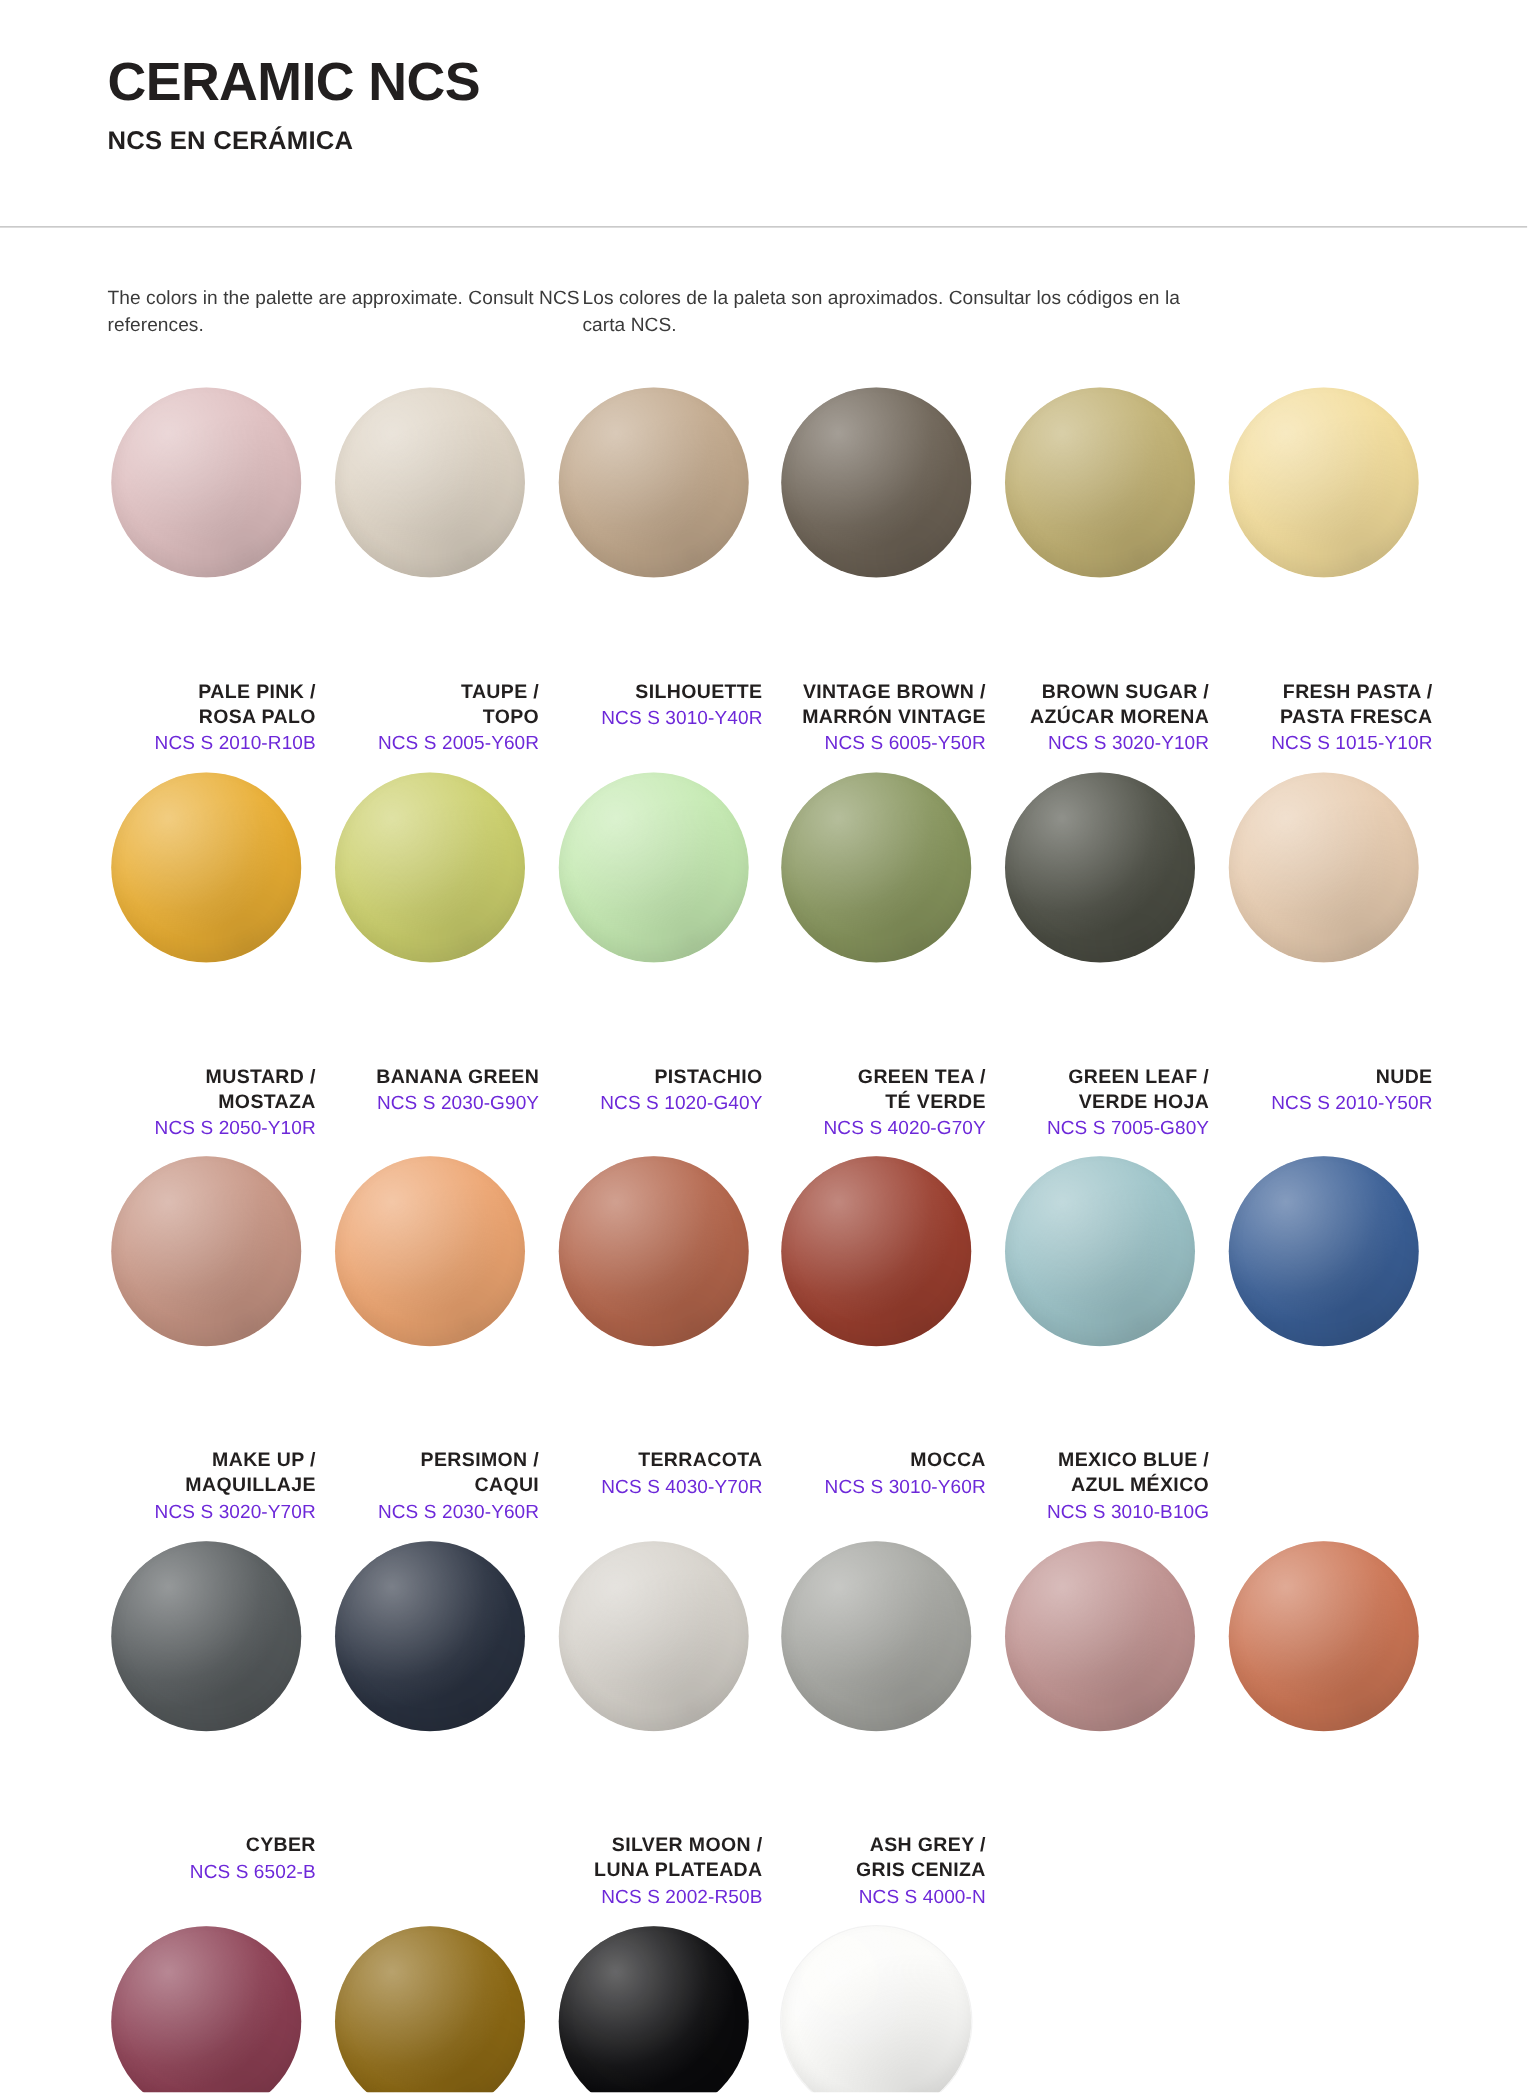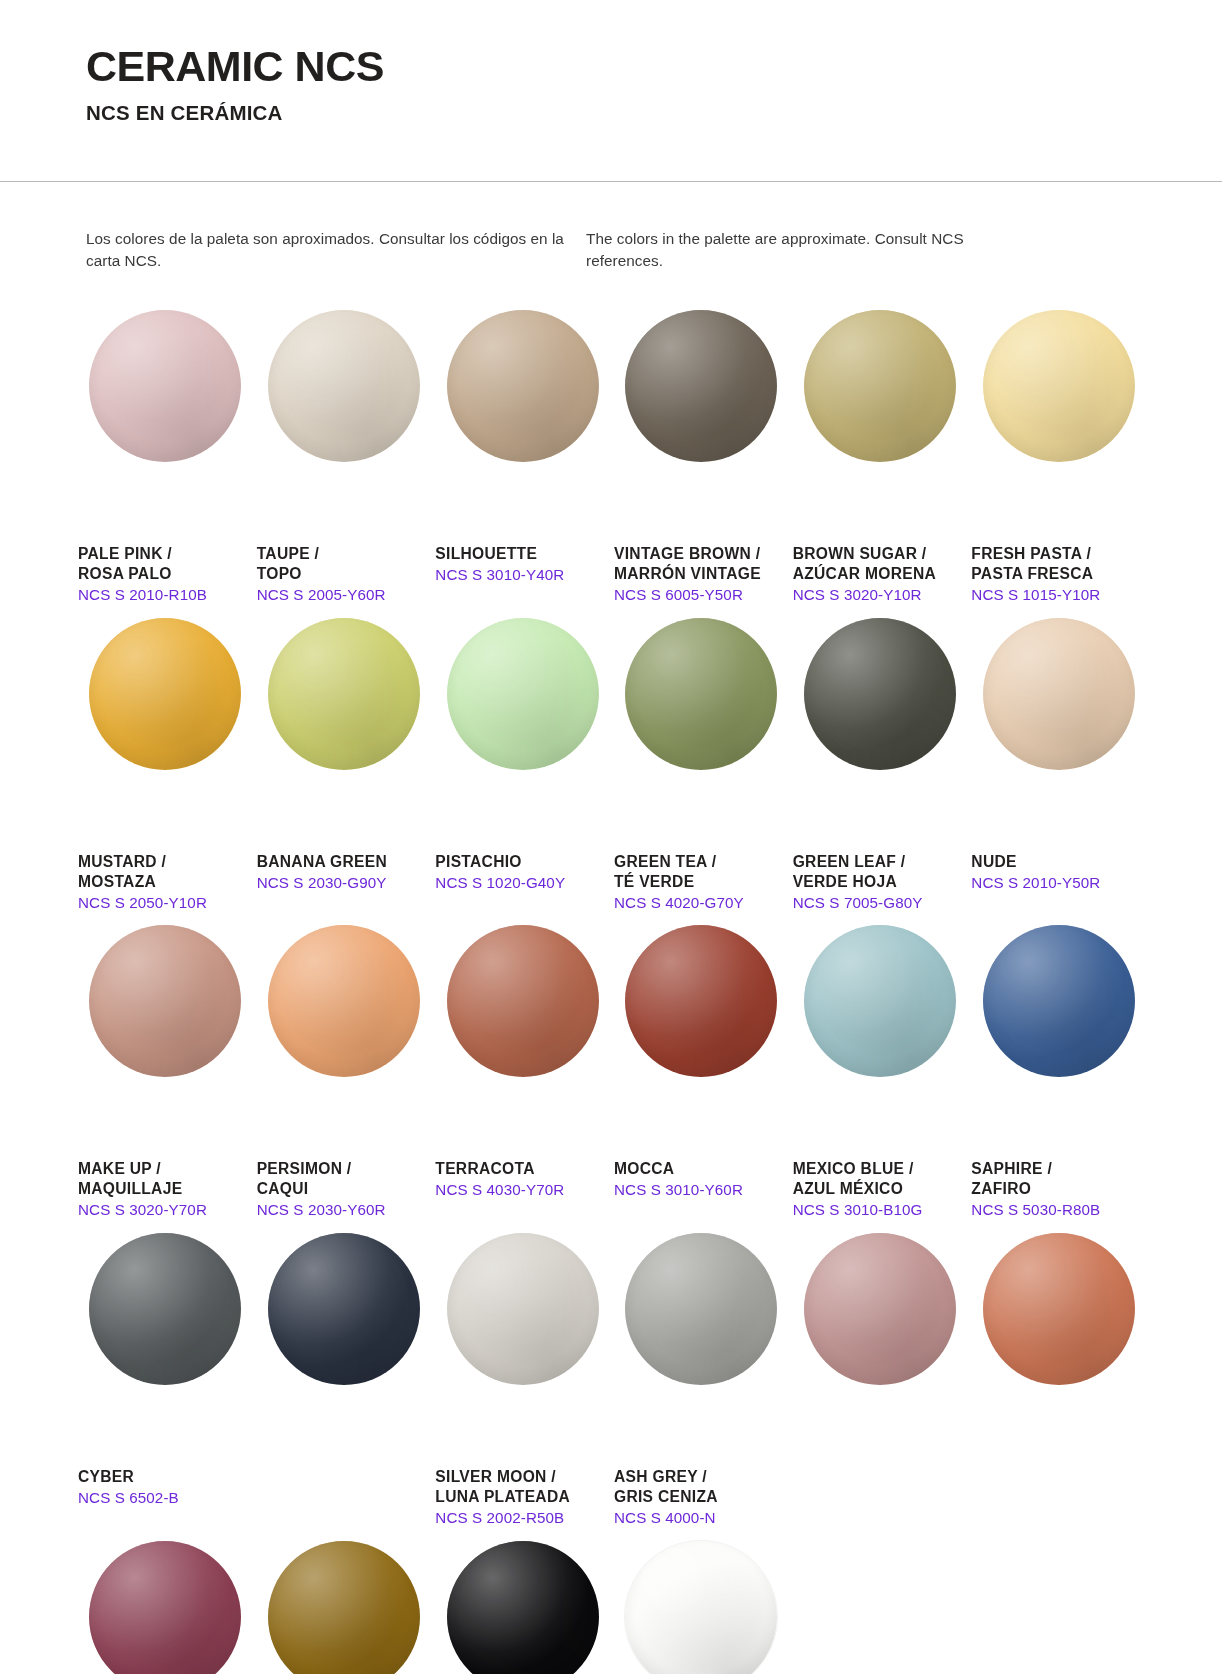--- a/index.html
+++ b/index.html
@@ -130,21 +130,21 @@
     inset: 0;
     border-radius: 50%;
     box-shadow: inset 0 -7px 14px rgba(0,0,0,0.07);
   }
 
   .swatch.light-ring {
     box-shadow: 0 0 0 1px rgba(0,0,0,0.05);
   }
 
   .labels {
-    text-align: left;
+    text-align: right;
     margin-top: -6px;
     width: 100%;
     padding: 0 2px;
   }
 
   .name {
     font-size: 15.6px;
     font-weight: bold;
     letter-spacing: 0.3px;
     line-height: 1.28;
@@ -167,24 +167,24 @@
 <div class="page">
 
   <div class="header">
     <div class="title">CERAMIC NCS</div>
     <div class="subtitle">NCS EN CERÁMICA</div>
   </div>
 
   <div class="header-rule"></div>
 
   <div class="notes">
+    <div class="note note-en">The colors in the palette are approximate.
+Consult NCS references.</div>
     <div class="note note-es">Los colores de la paleta son aproximados.
 Consultar los códigos en la carta NCS.</div>
-    <div class="note note-en">The colors in the palette are approximate.
-Consult NCS references.</div>
   </div>
 
   <div class="grid">
       <div class="cell">
         <div class="swatch-wrap">
           <div class="swatch" style="background: rgb(223, 191, 192);"></div>
         </div>
         <div class="labels">
           <div class="name">PALE PINK /
 ROSA PALO</div>
@@ -342,25 +342,20 @@
         <div class="labels">
           <div class="name">MEXICO BLUE /
 AZUL MÉXICO</div>
           <div class="code">NCS S 3010-B10G</div>
         </div>
       </div>
       <div class="cell">
         <div class="swatch-wrap">
           <div class="swatch" style="background: rgb(58, 95, 150);"></div>
         </div>
-        <div class="labels">
-          <div class="name">SAPHIRE /
-ZAFIRO</div>
-          <div class="code">NCS S 5030-R80B</div>
-        </div>
       </div>
       <div class="cell">
         <div class="swatch-wrap">
           <div class="swatch" style="background: rgb(85, 90, 92);"></div>
         </div>
         <div class="labels">
           <div class="name">CYBER</div>
           <div class="code">NCS S 6502-B</div>
         </div>
       </div>

